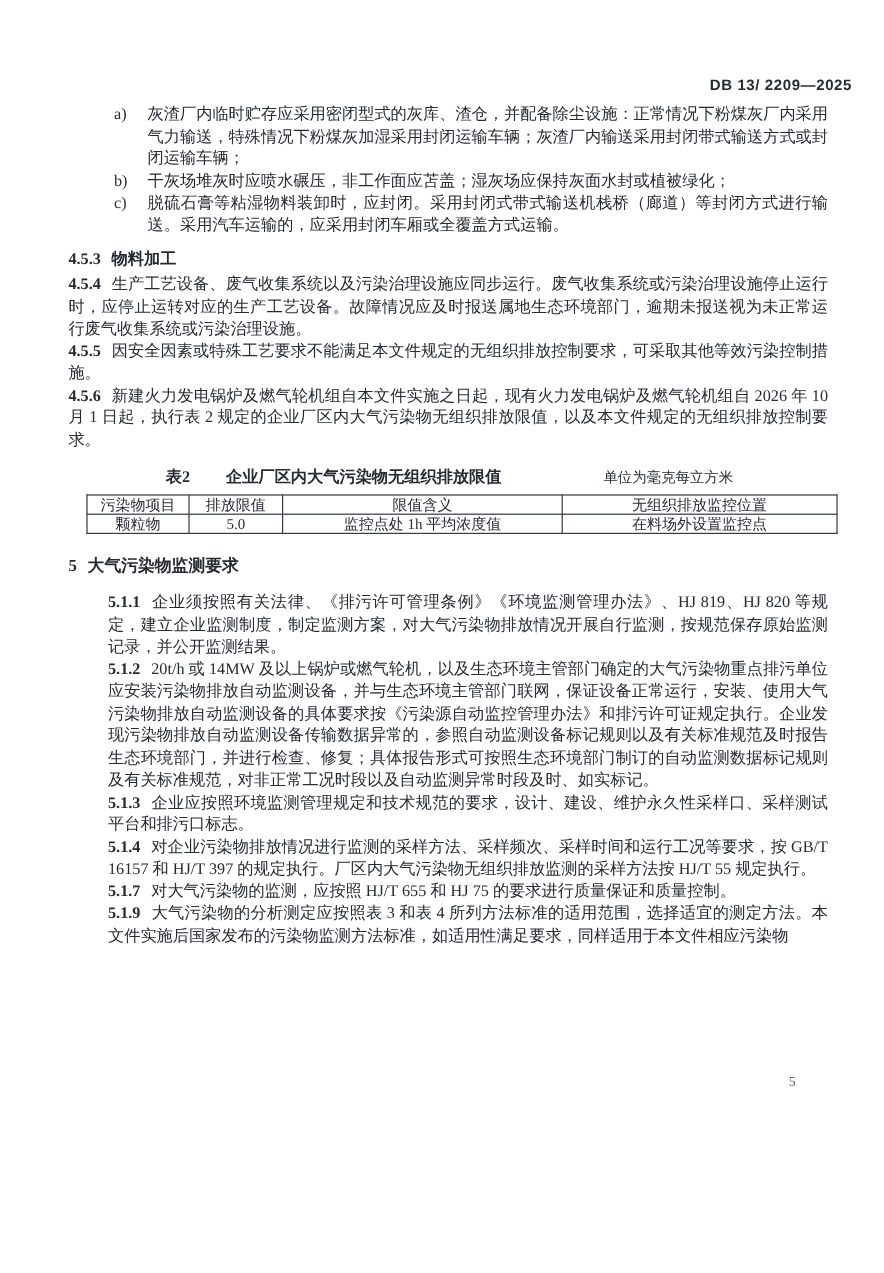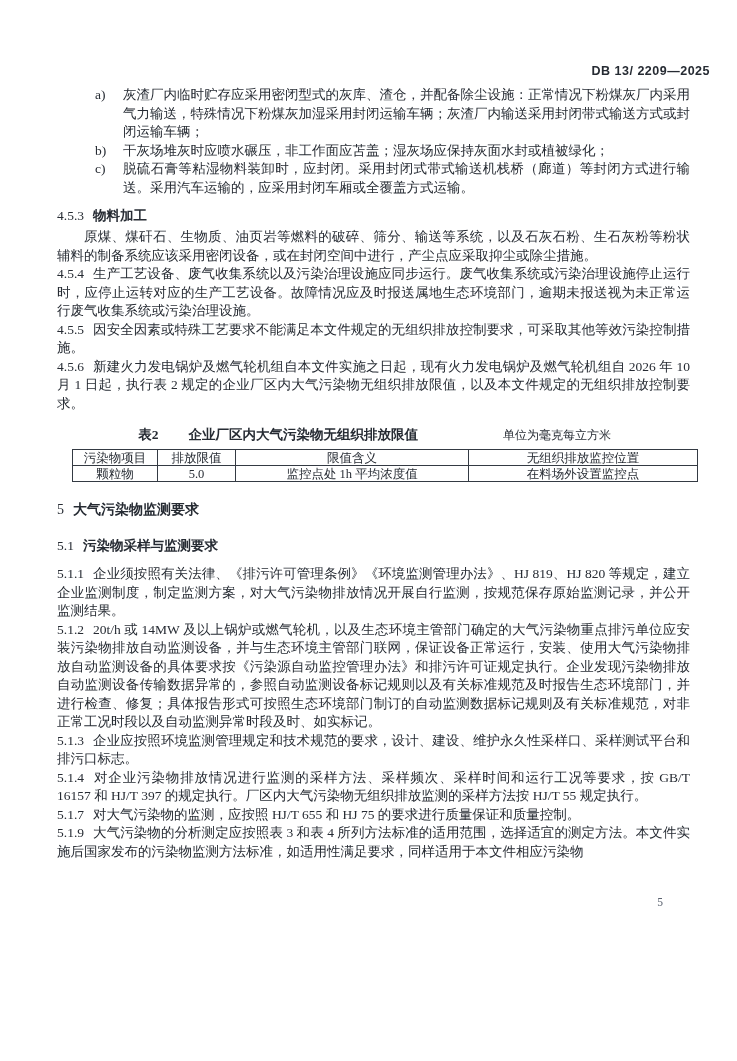--- a/index.html
+++ b/index.html
@@ -26,21 +26,21 @@
   p { margin:0; font-size:13.5px; line-height:18.5px; text-align:justify; }
 
   .abc { margin-left:38px; margin-top:7px; }
   .li { display:flex; }
   .li-marker { flex:none; width:28px; font-size:13.5px; line-height:18.5px; }
   .li-text { flex:1; font-size:13.5px; line-height:18.5px; text-align:justify; margin:0; }
 
   .h3 { font-weight:bold; font-size:13.5px; line-height:19px; margin:9px 0 3px 0; }
   .indent2 { text-indent:2em; }
 
-  .pn { font-weight:normal; margin-right:9px; }
+  .pn { font-weight:bold; margin-right:9px; }
 
   .tbl-caption {
     width:605px; margin:13px 0 5px 15px;
     text-align:center; font-size:13.5px; line-height:18px;
     white-space:nowrap;
   }
   .tbl-caption .cap-label { font-weight:bold; }
   .tbl-caption .cap-title { font-weight:bold; margin-left:30px; }
   .tbl-caption .cap-unit { font-weight:normal; font-size:12px; margin-left:85px; }
 
@@ -51,21 +51,21 @@
   }
   table.t2 td {
     border:1px solid #343a43;
     text-align:center; vertical-align:middle;
     height:15px; line-height:14px; padding:0 2px;
   }
   .c1 { width:80px; } .c2 { width:73px; } .c3 { width:228px; } .c4 { width:224px; }
 
   .h1 { font-weight:bold; font-size:14px; line-height:20px; margin:18px 0 0 0; }
   .h2 { font-weight:bold; font-size:13.5px; line-height:19px; margin:16px 0 0 0; }
-  .sec51-block { margin-top:10px; }
+  .sec51-block { margin-top:10px;margin-left:33px; }
 
   .page-number {
     position:absolute; right:74px; bottom:37px;
     font-size:11.5px; color:#59616e; line-height:14px;
   }
 </style>
 </head>
 <body>
 
 <div class="page">
@@ -84,21 +84,20 @@
       </div>
       <div class="li">
         <span class="li-marker">c)</span>
         <p class="li-text">脱硫石膏等粘湿物料装卸时，应封闭。采用封闭式带式输送机栈桥（廊道）等封闭方式进行输送。采用汽车运输的，应采用封闭车厢或全覆盖方式运输。</p>
       </div>
     </div>
 
     <div class="h3">
       <span class="pn">4.5.3</span><span>物料加工</span>
     </div>
-    <p class="indent2">原煤、煤矸石、生物质、油页岩等燃料的破碎、筛分、输送等系统，以及石灰石粉、生石灰粉等粉状辅料的制备系统应该采用密闭设备，或在封闭空间中进行，产尘点应采取抑尘或除尘措施。</p>
 
     <p><b class="pn">4.5.4</b><span>生产工艺设备、废气收集系统以及污染治理设施应同步运行。废气收集系统或污染治理设施停止运行时，应停止运转对应的生产工艺设备。故障情况应及时报送属地生态环境部门，逾期未报送视为未正常运行废气收集系统或污染治理设施。</span></p>
     <p><b class="pn">4.5.5</b><span>因安全因素或特殊工艺要求不能满足本文件规定的无组织排放控制要求，可采取其他等效污染控制措施。</span></p>
     <p><b class="pn">4.5.6</b><span>新建火力发电锅炉及燃气轮机组自本文件实施之日起，现有火力发电锅炉及燃气轮机组自 2026 年 10 月 1 日起，执行表 2 规定的企业厂区内大气污染物无组织排放限值，以及本文件规定的无组织排放控制要求。</span></p>
 
     <div class="tbl-caption">
       <span class="cap-label">表2</span><span class="cap-title">企业厂区内大气污染物无组织排放限值</span><span class="cap-unit">单位为毫克每立方米</span>
     </div>
 
     <table class="t2">
@@ -115,23 +114,20 @@
           <td>监控点处 1h 平均浓度值</td>
           <td>在料场外设置监控点</td>
         </tr>
       </tbody>
     </table>
 
     <div class="h1">
       <span class="pn">5</span><span>大气污染物监测要求</span>
     </div>
 
-    <div class="h2">
-      <span class="pn">5.1</span><span>污染物采样与监测要求</span>
-    </div>
 
     <div class="sec51-block">
       <p><b class="pn">5.1.1</b><span>企业须按照有关法律、《排污许可管理条例》《环境监测管理办法》、HJ 819、HJ 820 等规定，建立企业监测制度，制定监测方案，对大气污染物排放情况开展自行监测，按规范保存原始监测记录，并公开监测结果。</span></p>
       <p><b class="pn">5.1.2</b><span>20t/h 或 14MW 及以上锅炉或燃气轮机，以及生态环境主管部门确定的大气污染物重点排污单位应安装污染物排放自动监测设备，并与生态环境主管部门联网，保证设备正常运行，安装、使用大气污染物排放自动监测设备的具体要求按《污染源自动监控管理办法》和排污许可证规定执行。企业发现污染物排放自动监测设备传输数据异常的，参照自动监测设备标记规则以及有关标准规范及时报告生态环境部门，并进行检查、修复；具体报告形式可按照生态环境部门制订的自动监测数据标记规则及有关标准规范，对非正常工况时段以及自动监测异常时段及时、如实标记。</span></p>
       <p><b class="pn">5.1.3</b><span>企业应按照环境监测管理规定和技术规范的要求，设计、建设、维护永久性采样口、采样测试平台和排污口标志。</span></p>
       <p><b class="pn">5.1.4</b><span>对企业污染物排放情况进行监测的采样方法、采样频次、采样时间和运行工况等要求，按 GB/T 16157 和 HJ/T 397 的规定执行。厂区内大气污染物无组织排放监测的采样方法按 HJ/T 55 规定执行。</span></p>
       <p><b class="pn">5.1.7</b><span>对大气污染物的监测，应按照 HJ/T 655 和 HJ 75 的要求进行质量保证和质量控制。</span></p>
       <p><b class="pn">5.1.9</b><span>大气污染物的分析测定应按照表 3 和表 4 所列方法标准的适用范围，选择适宜的测定方法。本文件实施后国家发布的污染物监测方法标准，如适用性满足要求，同样适用于本文件相应污染物</span></p>
     </div>
 

